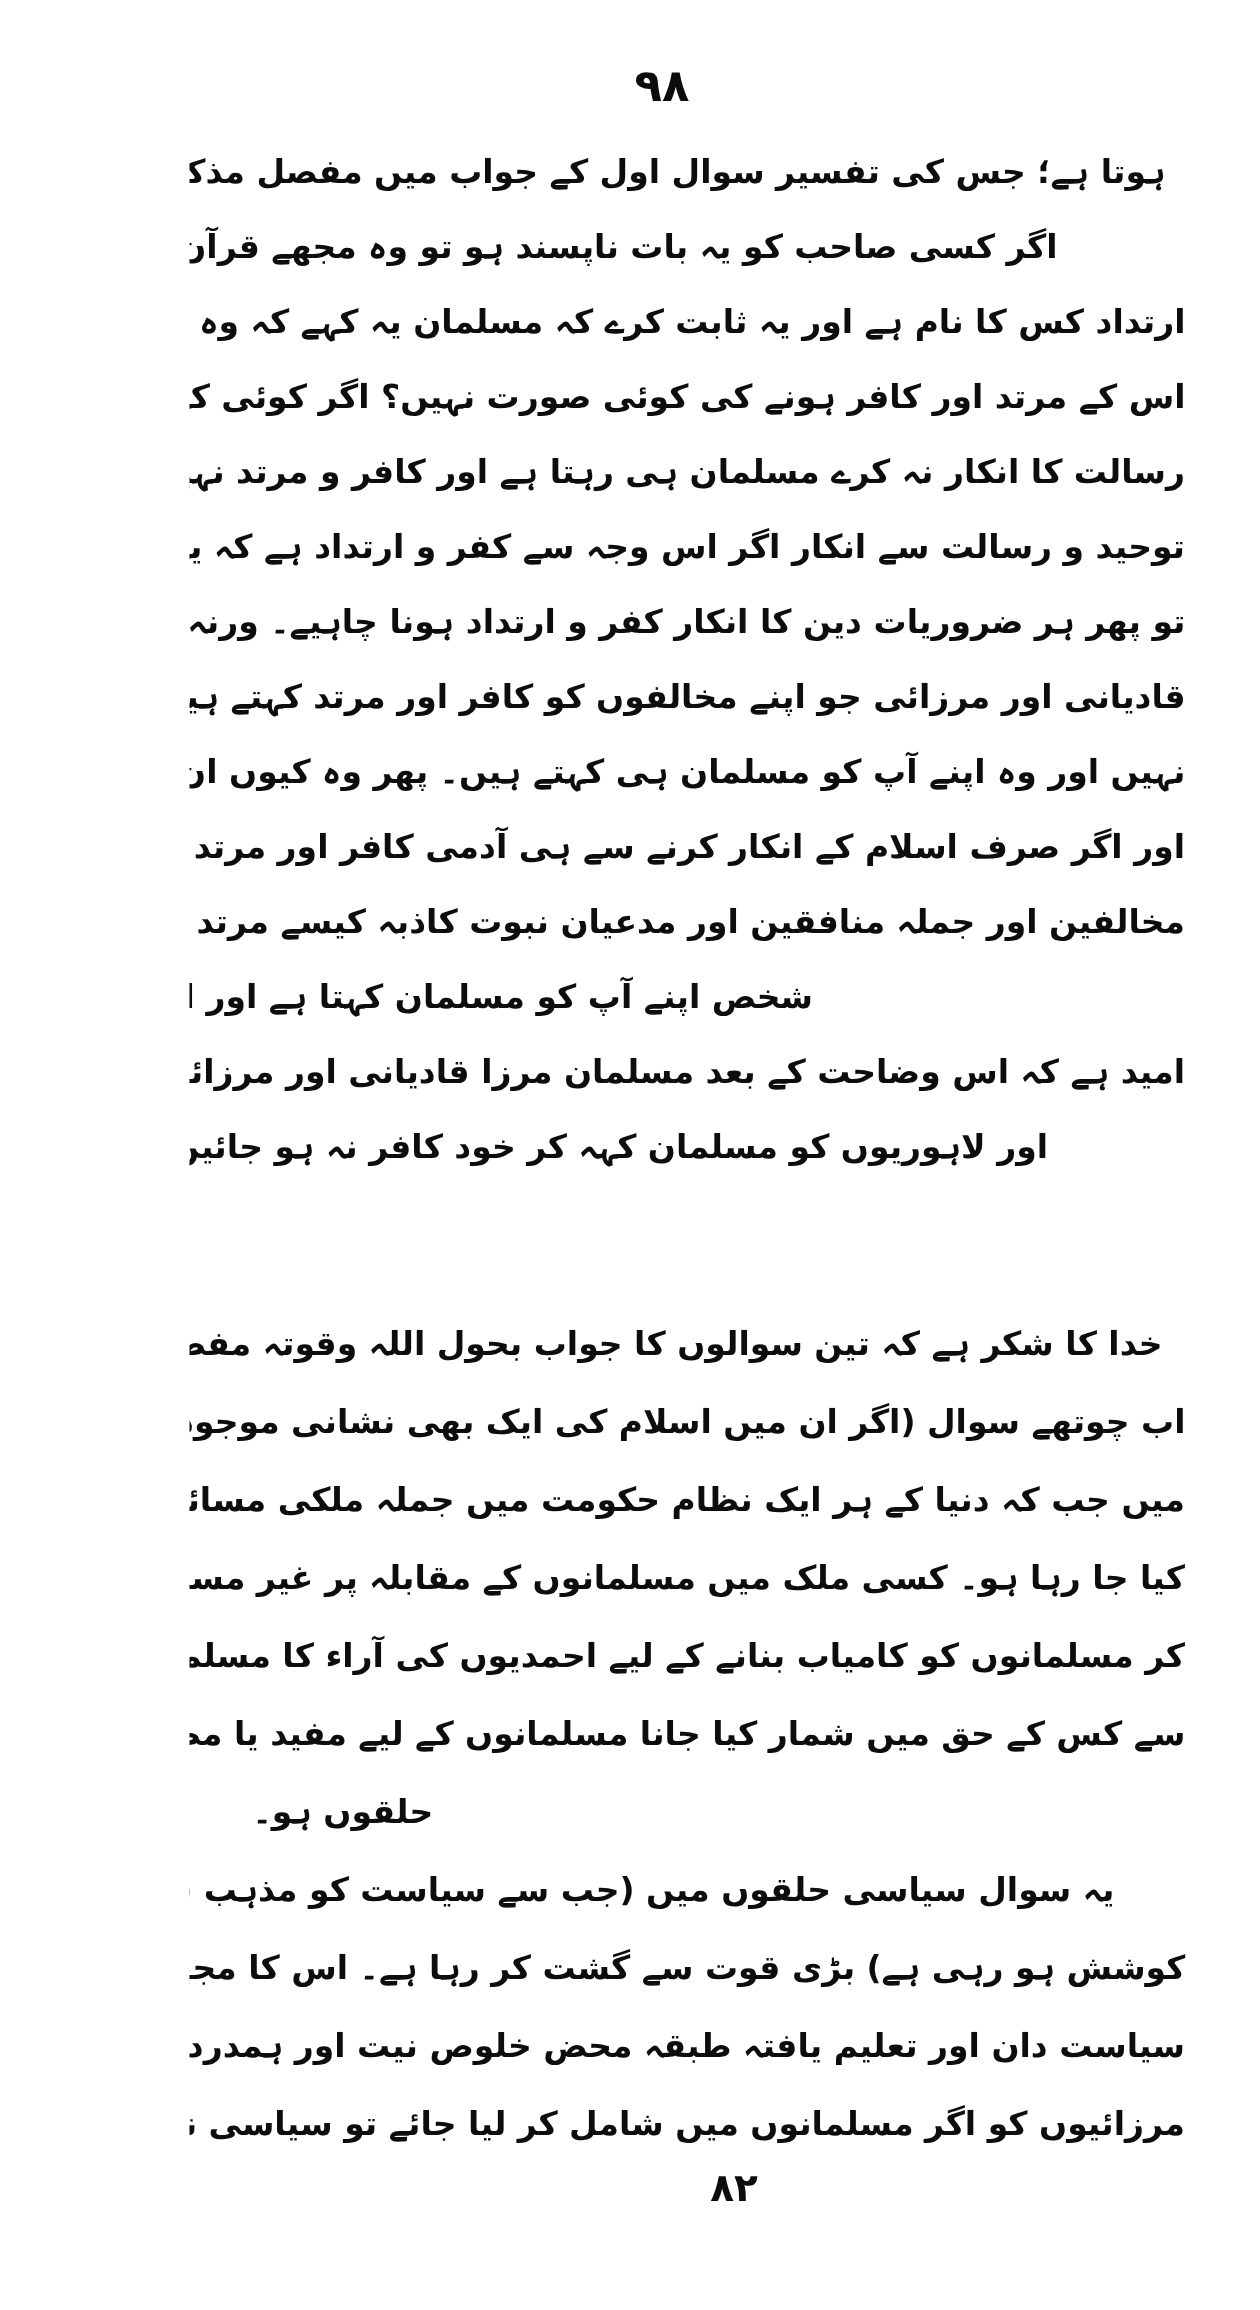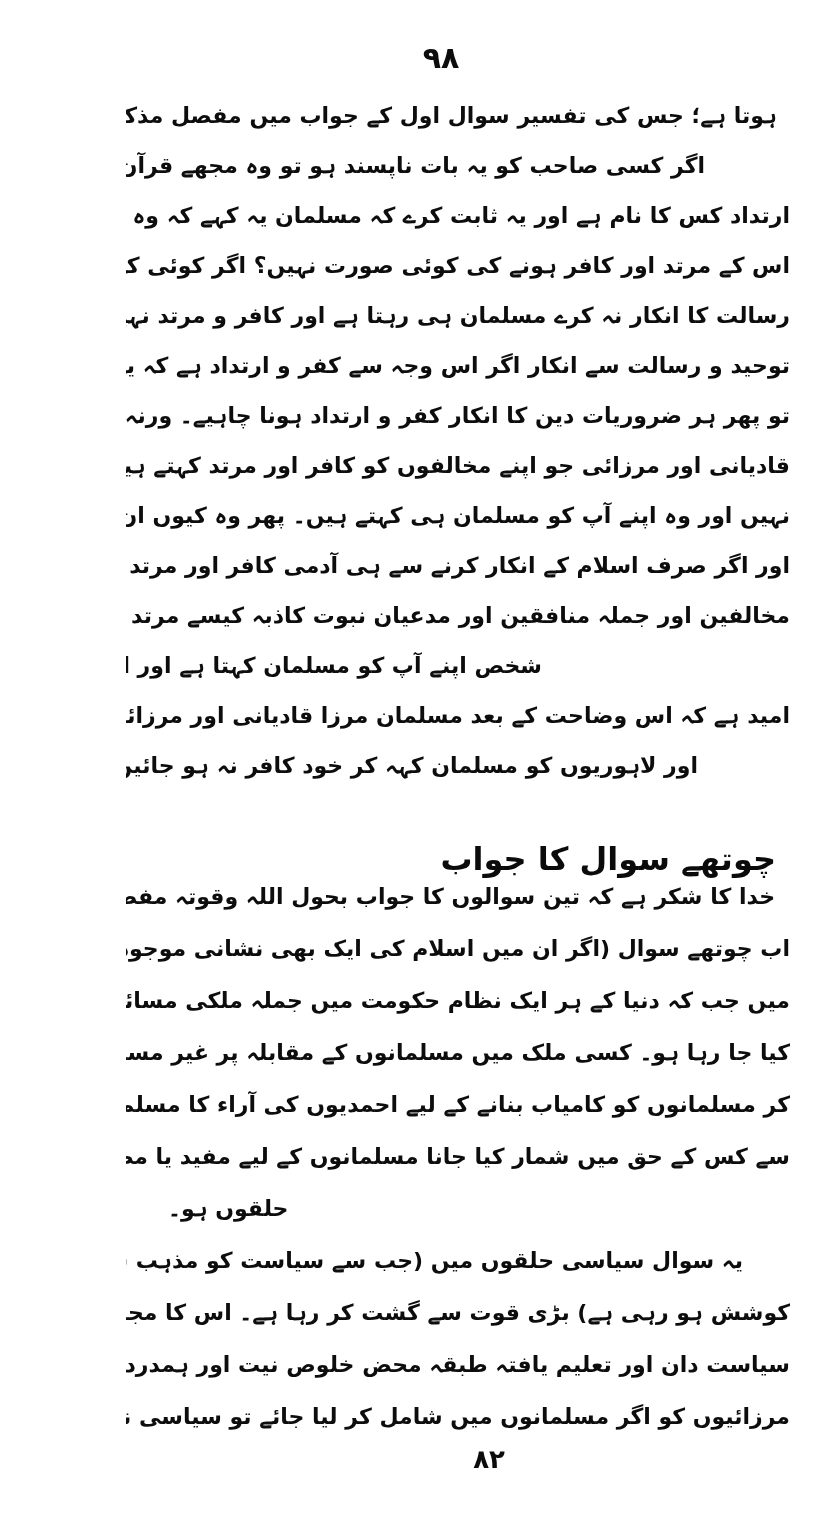--- a/index.html
+++ b/index.html
@@ -84,21 +84,20 @@
     <div class="line fill">تو پھر ہر ضروریات دین کا انکار کفر و ارتداد ہونا چاہیے۔ ورنہ وجہ فرق کیا ہے؟ اور مرزا</div>
     <div class="line fill">قادیانی اور مرزائی جو اپنے مخالفوں کو کافر اور مرتد کہتے ہیں وہ بھی توحید و رسالت کے منکر</div>
     <div class="line fill">نہیں اور وہ اپنے آپ کو مسلمان ہی کہتے ہیں۔ پھر وہ کیوں ان کے نزدیک کافر ہیں؟</div>
     <div class="line fill">اور اگر صرف اسلام کے انکار کرنے سے ہی آدمی کافر اور مرتد ہے تب بھی مرزا کے</div>
     <div class="line fill">مخالفین اور جملہ منافقین اور مدعیان نبوت کاذبہ کیسے مرتد اور کافر ہو گئے؟ اس واسطے کہ ہر</div>
     <div class="line end mr248">شخص اپنے آپ کو مسلمان کہتا ہے اور اسلام سے کوئی منکر نہیں۔</div>
     <div class="line end">امید ہے کہ اس وضاحت کے بعد مسلمان مرزا قادیانی اور مرزائیوں قادیانیوں</div>
     <div class="line end mr92">اور لاہوریوں کو مسلمان کہہ کر خود کافر نہ ہو جائیں گے۔</div>
   </section>
 
-  <h2 class="heading">چوتھے سوال کا جواب</h2>
 
   <section class="block block-b">
     <div class="line fill i15">خدا کا شکر ہے کہ تین سوالوں کا جواب بحول اللہ وقوتہ مفصل بیان ہو چکا ہے۔</div>
     <div class="line fill">اب چوتھے سوال (اگر ان میں اسلام کی ایک بھی نشانی موجود نہ ہوتے بھی موجودہ صورت</div>
     <div class="line fill">میں جب کہ دنیا کے ہر ایک نظام حکومت میں جملہ ملکی مسائل کا حل کثرت رائے کی بنا پر</div>
     <div class="line fill">کیا جا رہا ہو۔ کسی ملک میں مسلمانوں کے مقابلہ پر غیر مسلموں کی کثرت رائے کا غلبہ توڑ</div>
     <div class="line fill">کر مسلمانوں کو کامیاب بنانے کے لیے احمدیوں کی آراء کا مسلمانوں یا غیر مسلمانوں میں</div>
     <div class="line fill">سے کس کے حق میں شمار کیا جانا مسلمانوں کے لیے مفید یا مضر ہو سکتا ہے؟) کا جواب بھی</div>
     <div class="line end-left ml42">حلقوں ہو۔</div>
     <div class="line fill i47">یہ سوال سیاسی حلقوں میں (جب سے سیاست کو مذہب سے علیحدہ کرنے کی</div>

